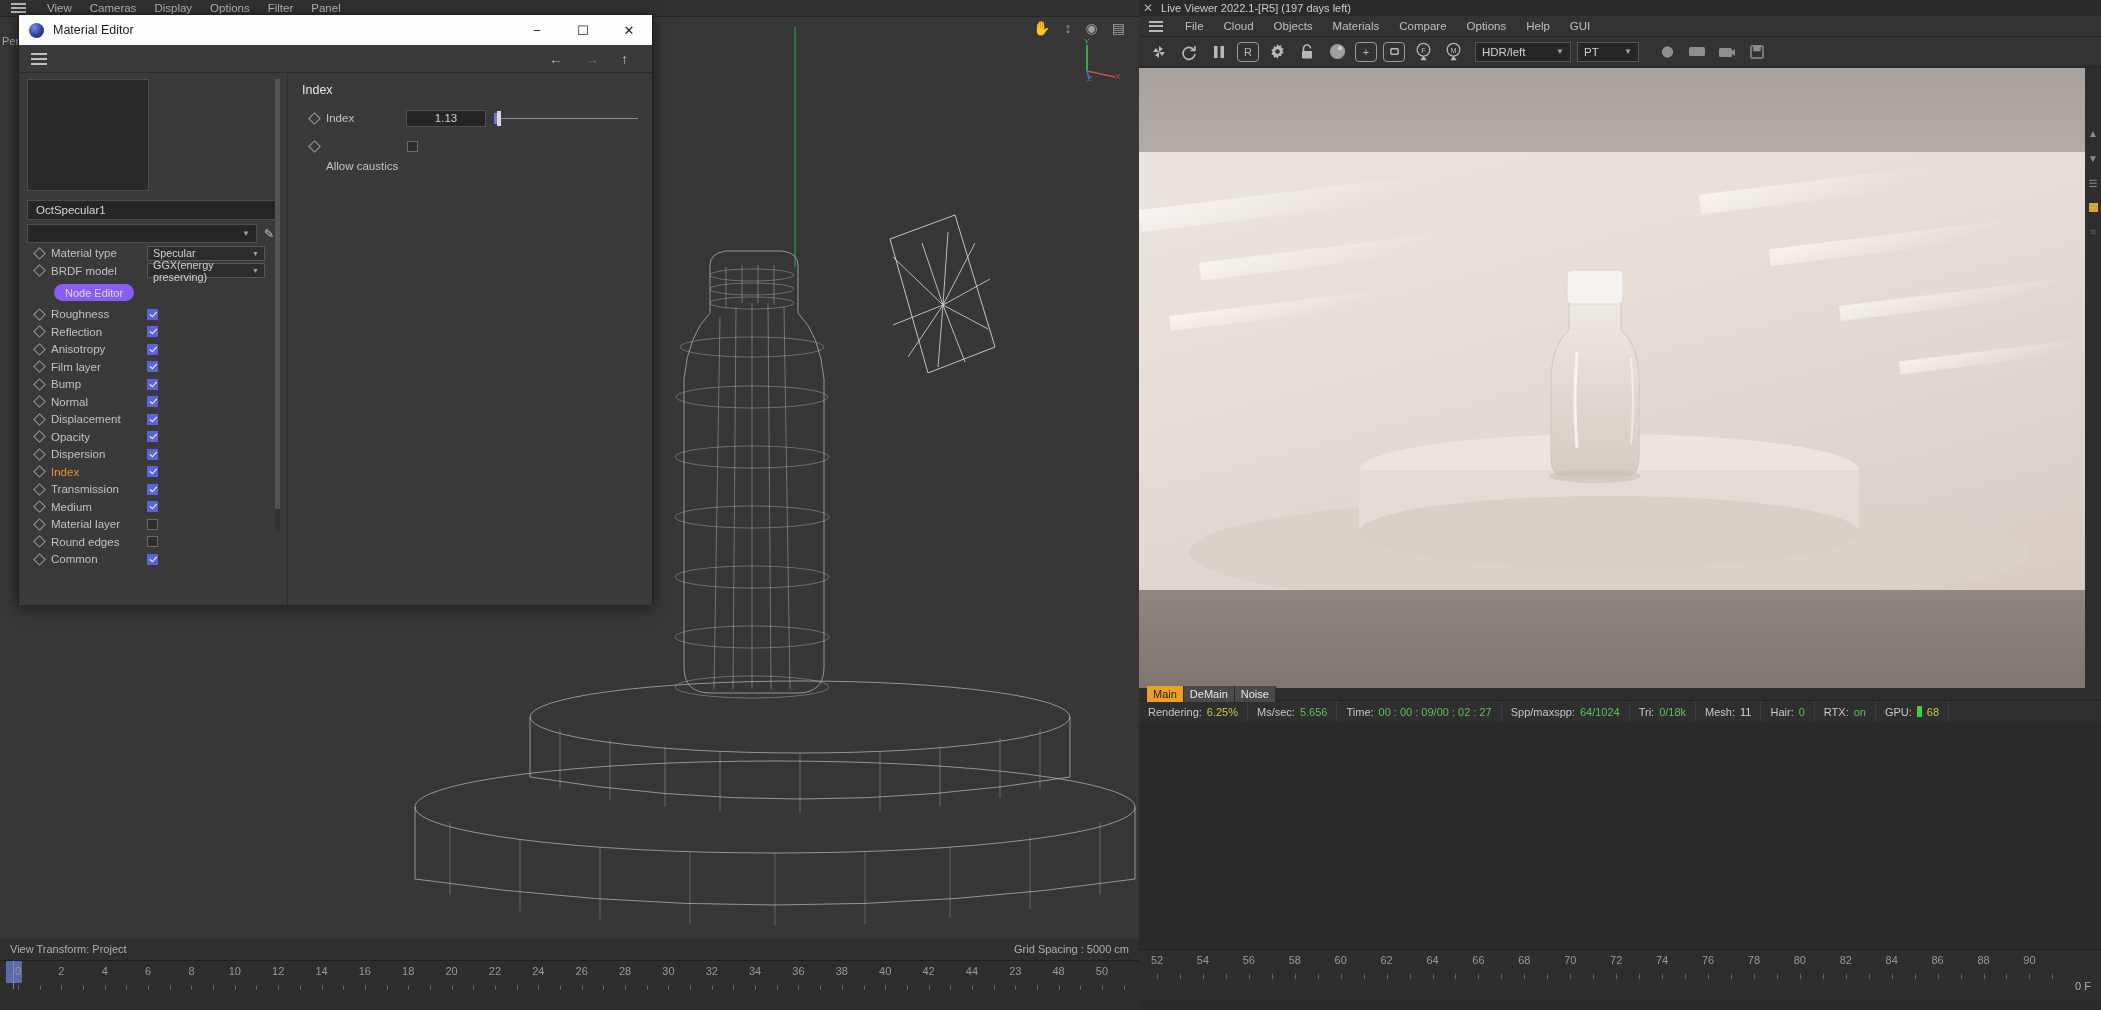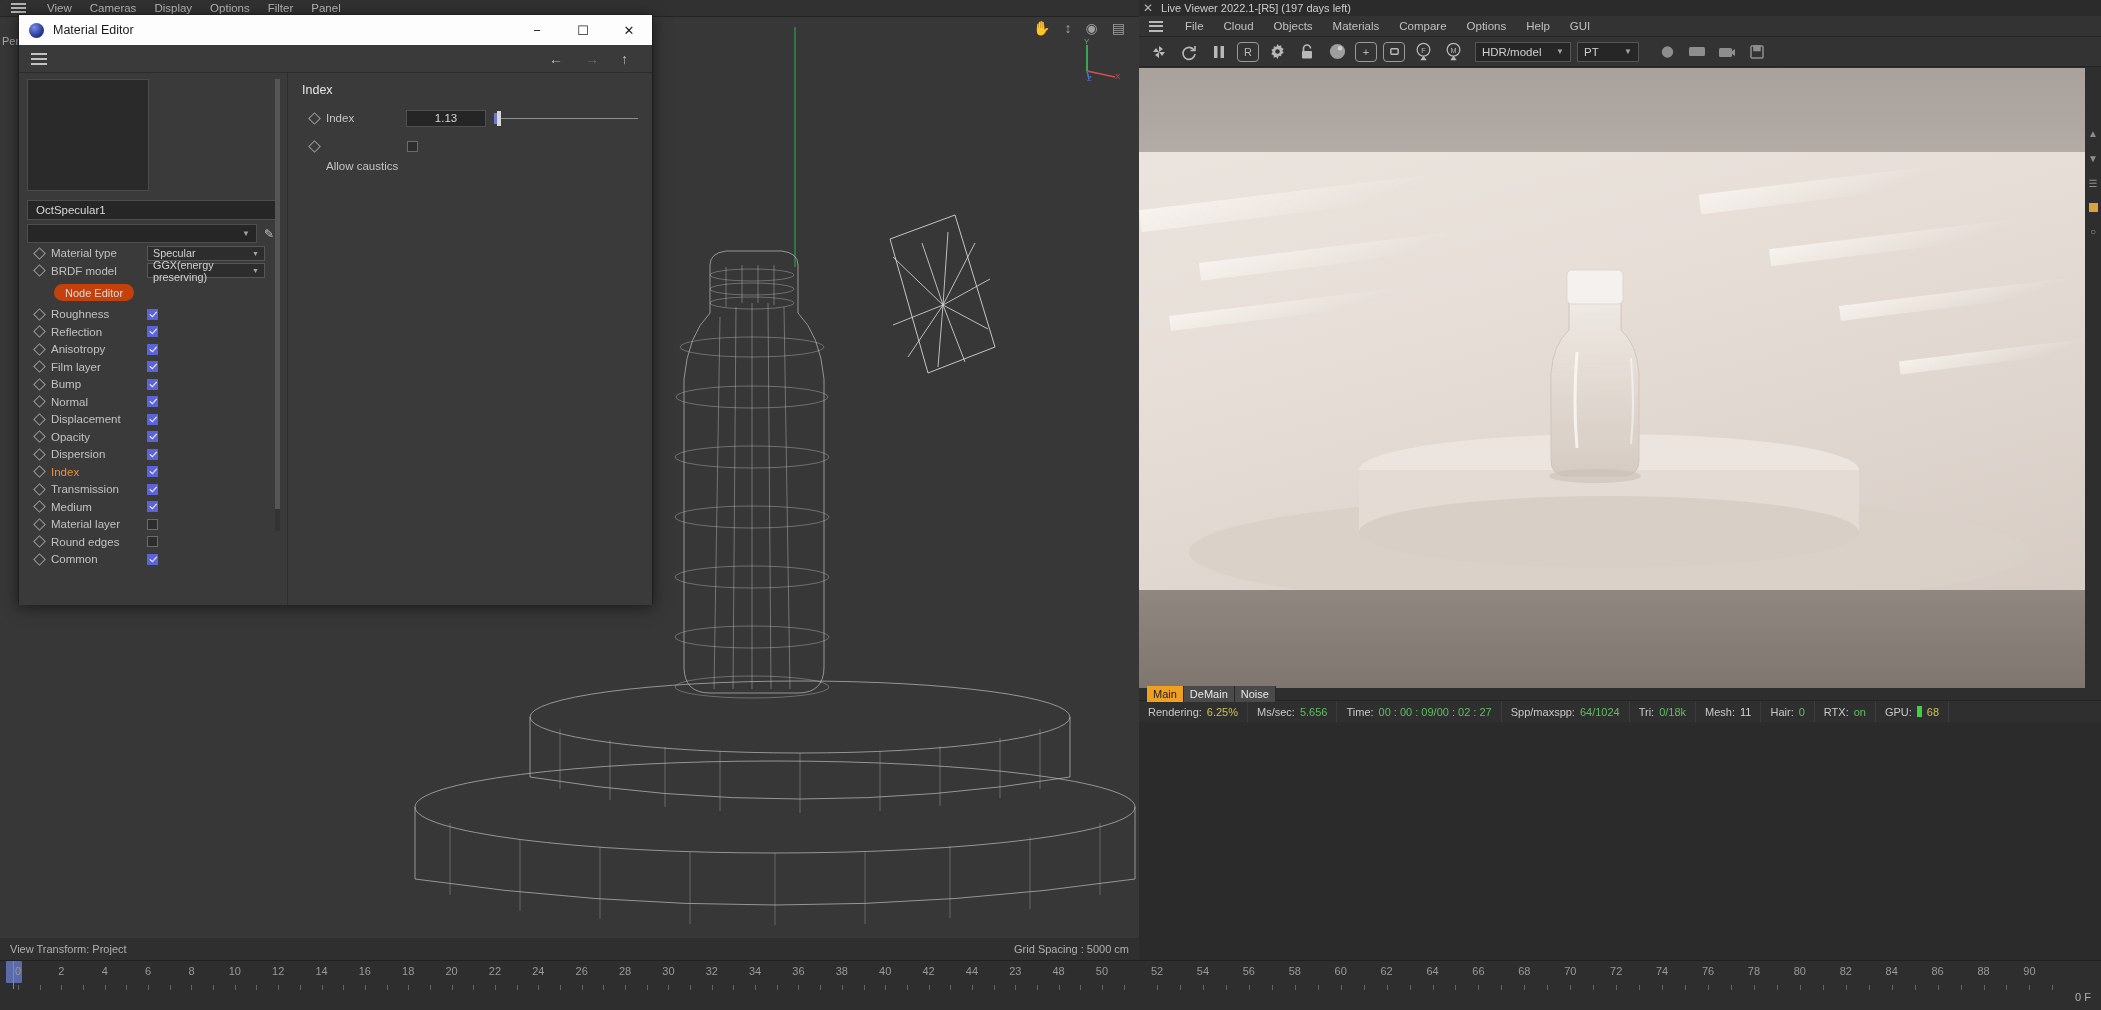--- a/index.html
+++ b/index.html
@@ -144,21 +144,21 @@
   .prop-label.active { color: #e8913c; }
   .prop-combo {
     height: 15px; background: #2d2d2d; border: 1px solid #565656;
     font-size: 10.8px; color: #d2d2d2; display: flex; align-items: center;
     padding: 0 5px; width: 118px;
   }
   .prop-combo .arrow { margin-left: auto; font-size: 7px; color: #a5a5a5; }
 
   .node-editor-btn {
     margin: 6px 0 3px 27px; display: inline-flex; align-items: center;
-    height: 17px; padding: 0 11px; background: #c2410c; border-radius: 9px;
+    height: 17px; padding: 0 11px; background: #8b5cf6; border-radius: 9px;
     font-size: 11px; color: #dcdcdc;
   }
 
   .cb {
     width: 11px; height: 11px; border: 1px solid #6b6b6b; background: #2d2d2d;
     display: flex; align-items: center; justify-content: center; flex: none;
   }
   .cb.on { background: #5a64d8; border-color: #5a64d8; }
   .cb.on::after {
     content: ""; width: 3px; height: 6px; border: solid #fff;
@@ -255,21 +255,21 @@
   }
   .lv-rightrail {
     position: absolute; right: 0; top: 68px; width: 16px; height: 640px;
     background: #2e2e2e; display: flex; flex-direction: column;
     align-items: center; padding-top: 60px; gap: 14px;
   }
   .rail-icon { color: #8e8e8e; font-size: 10px; }
   .rail-swatch { width: 9px; height: 9px; }
 
   .lv-bottomruler {
-    position: absolute; left: 0; bottom: 0; width: 962px; height: 50px;
+    position: absolute; left: 0; bottom: 11px; width: 962px; height: 50px;
     background: #2e2e2e; border-top: 1px solid #202020;
   }
   .lv-bottomruler .tl-tick { color: #9a9a9a; }
   .frame-label { position: absolute; right: 10px; top: 30px; font-size: 11px; color: #b0b0b0; }
 </style>
 </head>
 <body>
 
 <div id="app">
 
@@ -719,21 +719,21 @@
       </div>
       <div class="tbtn">
         <svg width="19" height="20" viewBox="0 0 20 22" fill="none" stroke="#b8b8b8" stroke-width="1.4">
           <path d="M10 1.5 A7 7 0 0 1 10 15.5 A7 7 0 0 1 10 1.5 Z"></path>
             <path d="M6.5 20 L10 15 L13.5 20 Z" fill="#b8b8b8" stroke="none"></path>
           <text x="10" y="12" font-size="8" fill="#b8b8b8" text-anchor="middle" stroke="none" font-family="Liberation Sans, sans-serif">M</text>
         </svg>
       </div>
 
       <div class="lv-select" style="width:96px;margin-left:4px;">
-        <span>HDR/model</span>
+        <span>HDR/left</span>
         <span class="arrow">▼</span>
       </div>
       <div class="lv-select" style="width:62px;">
         <span>PT</span>
         <span class="arrow">▼</span>
       </div>
 
       <div class="tbtn" style="margin-left:10px;">
         <svg width="17" height="14" viewBox="0 0 18 14">
             <circle cx="9" cy="7" r="6" fill="#8e8e8e"></circle>

